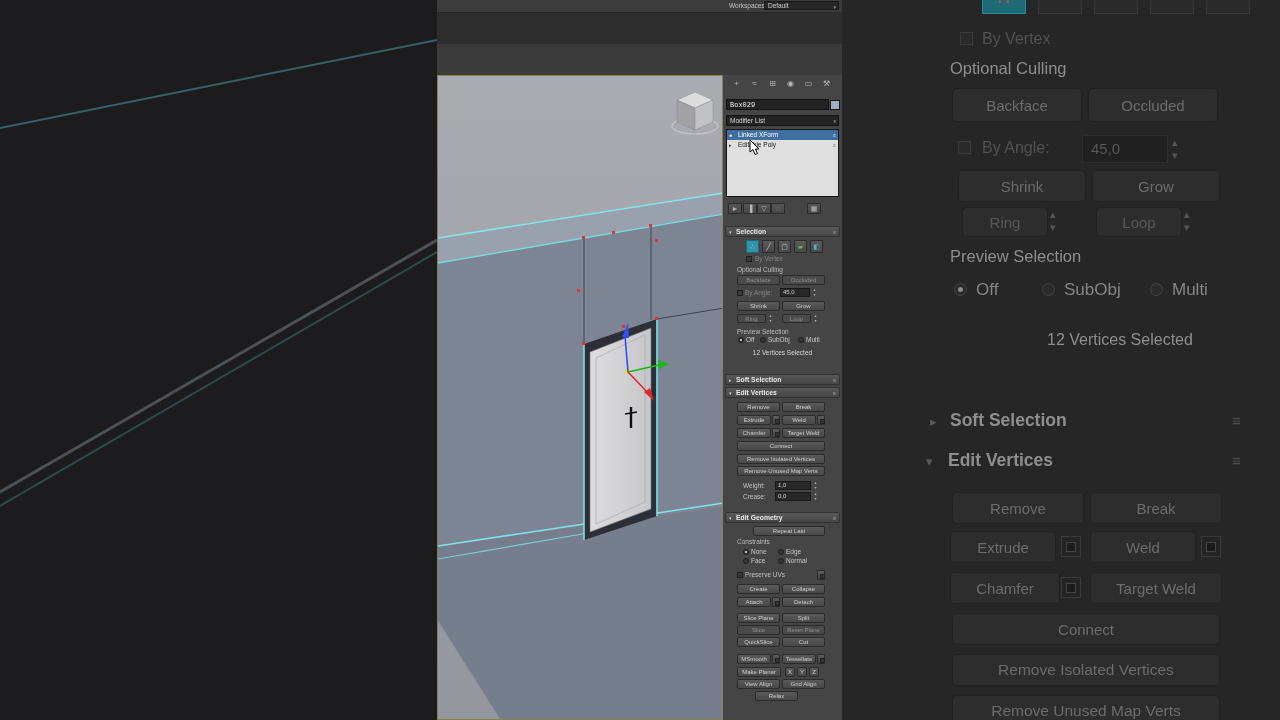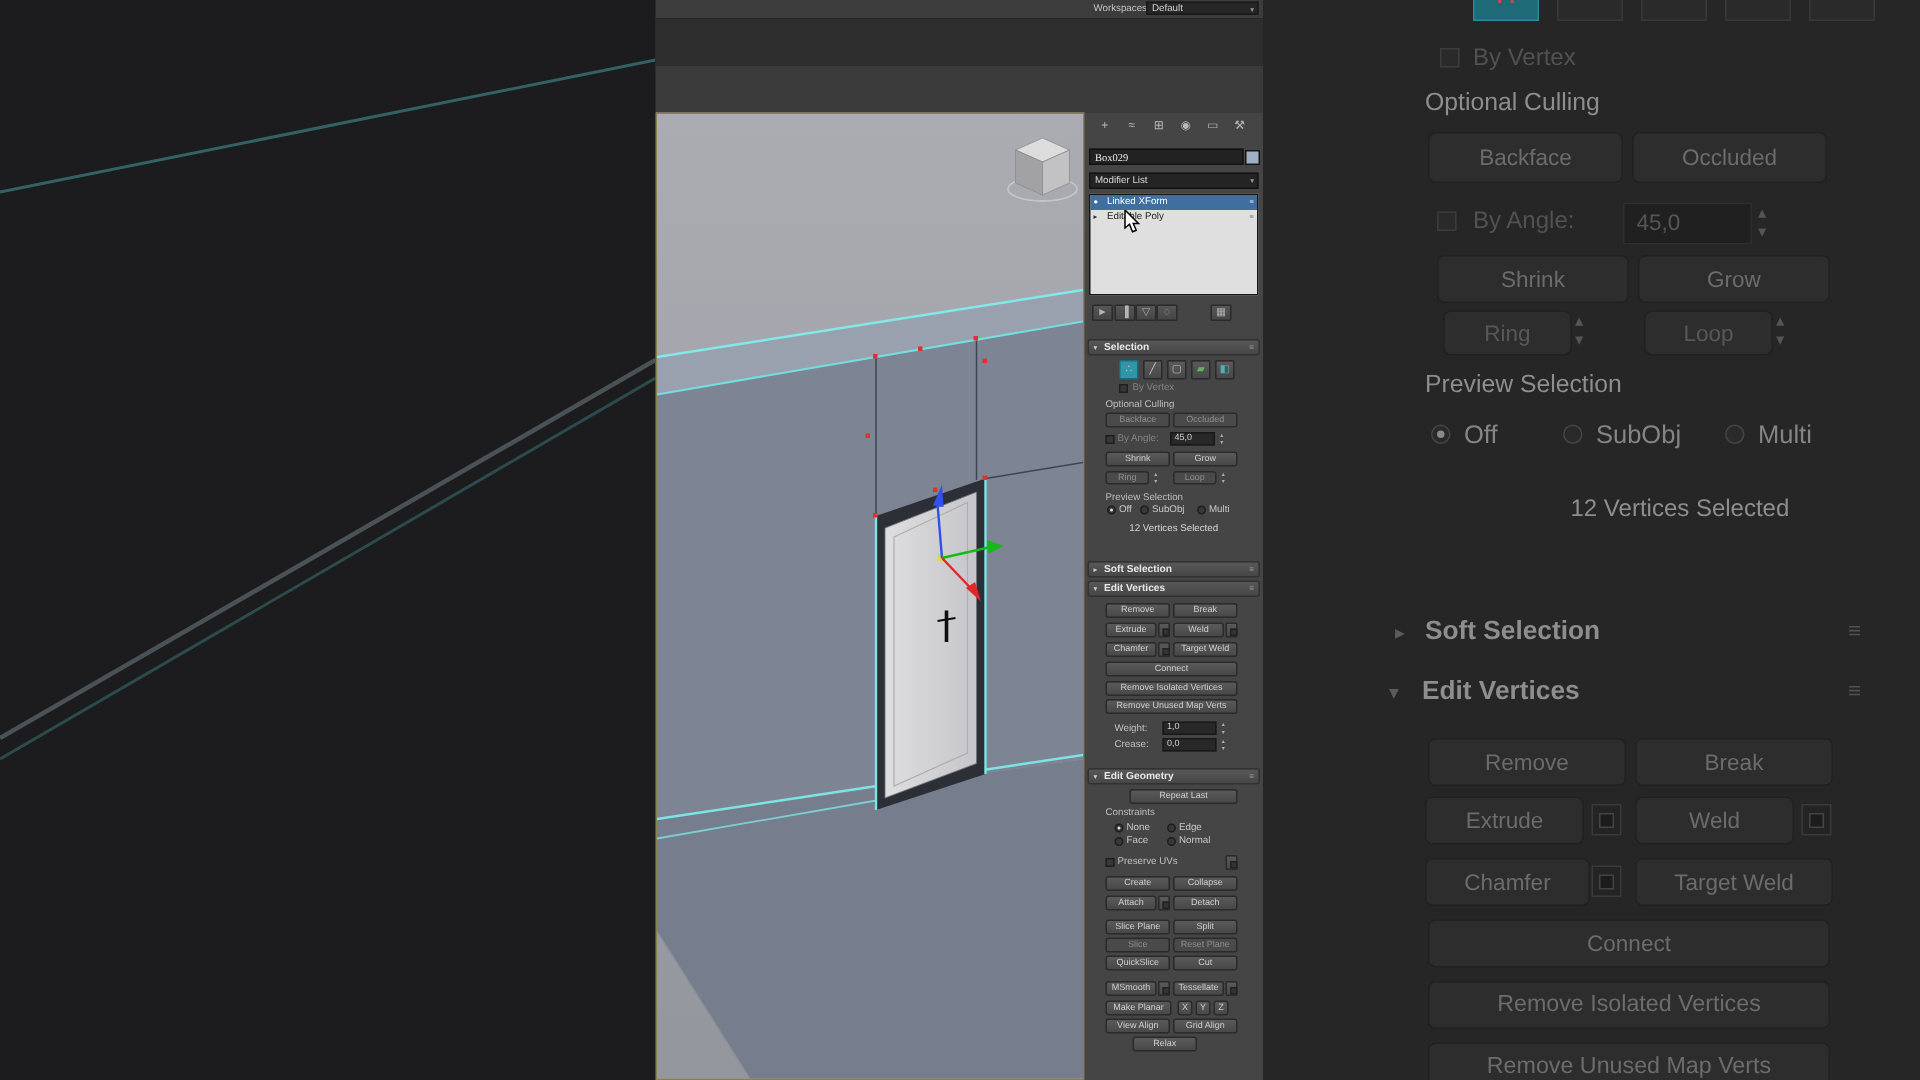--- a/index.html
+++ b/index.html
@@ -16,21 +16,21 @@
          color:#d0d0d0;font-size:6.5px;line-height:8px;padding-left:3px;box-sizing:border-box}
   .ws-dd .arr{position:absolute;right:2px;top:1px;font-size:5px;color:#9a9a9a}
   .bar-a{position:absolute;left:0;top:13px;width:405px;height:31px;background:#2e2e2e}
   .bar-b{position:absolute;left:0;top:44px;width:405px;height:31px;background:#3b3b3b;border-bottom:1px solid #252525}
   
   .viewport{position:absolute;left:0;top:75px;width:286px;height:645px;border:1px solid #87814b;box-sizing:border-box;overflow:hidden;background:#a2a4aa}
   
   .cmd{position:absolute;left:286px;top:75px;width:119px;height:645px;background:#454545;overflow:hidden}
   .ticon{position:absolute;width:15px;height:13px;color:#b8b8b8;font-size:8px;text-align:center;line-height:13px}
   .nfield{position:absolute;left:3px;top:24px;width:103px;height:11px;background:#222;border:1px solid #121212;
-          color:#ececec;font-size:7px;padding:0 0 0 3px;box-sizing:border-box;font-family:Liberation Serif, serif}
+          color:#ececec;font-size:7px;padding:0 0 0 3px;box-sizing:border-box;font-family:Liberation Mono, monospace}
   .swatch{position:absolute;left:107px;top:25px;width:10px;height:10px;background:#9fb0c6;border:1px solid #161616;box-sizing:border-box}
   .mlist{position:absolute;left:3px;top:40px;width:113px;height:11px;background:#242424;border:1px solid #141414;
          color:#d8d8d8;font-size:6.5px;line-height:9px;padding-left:3px;box-sizing:border-box}
   .mlist .arr{position:absolute;right:2px;top:1px;font-size:5px;color:#9a9a9a}
   .stack{position:absolute;left:3px;top:54px;width:113px;height:68px;background:#dfdfdf;border:1px solid #161616;box-sizing:border-box}
   .srow{position:absolute;left:0;width:111px;height:10px;font-size:6.5px;line-height:10px;white-space:nowrap}
   .srow .ric{position:absolute;right:2px;top:0;font-size:5px;color:#777}
   .toolrow .tbtn{position:absolute;top:128px;width:14px;height:11px;background:linear-gradient(#565656,#464646);
          border:1px solid #2b2b2b;border-radius:1px;color:#b5b5b5;font-size:7px;text-align:center;line-height:9px;box-sizing:border-box}
   .roll{position:absolute;left:2px;width:115px;height:11px;background:linear-gradient(#585858,#464646);border:1px solid #323232;

